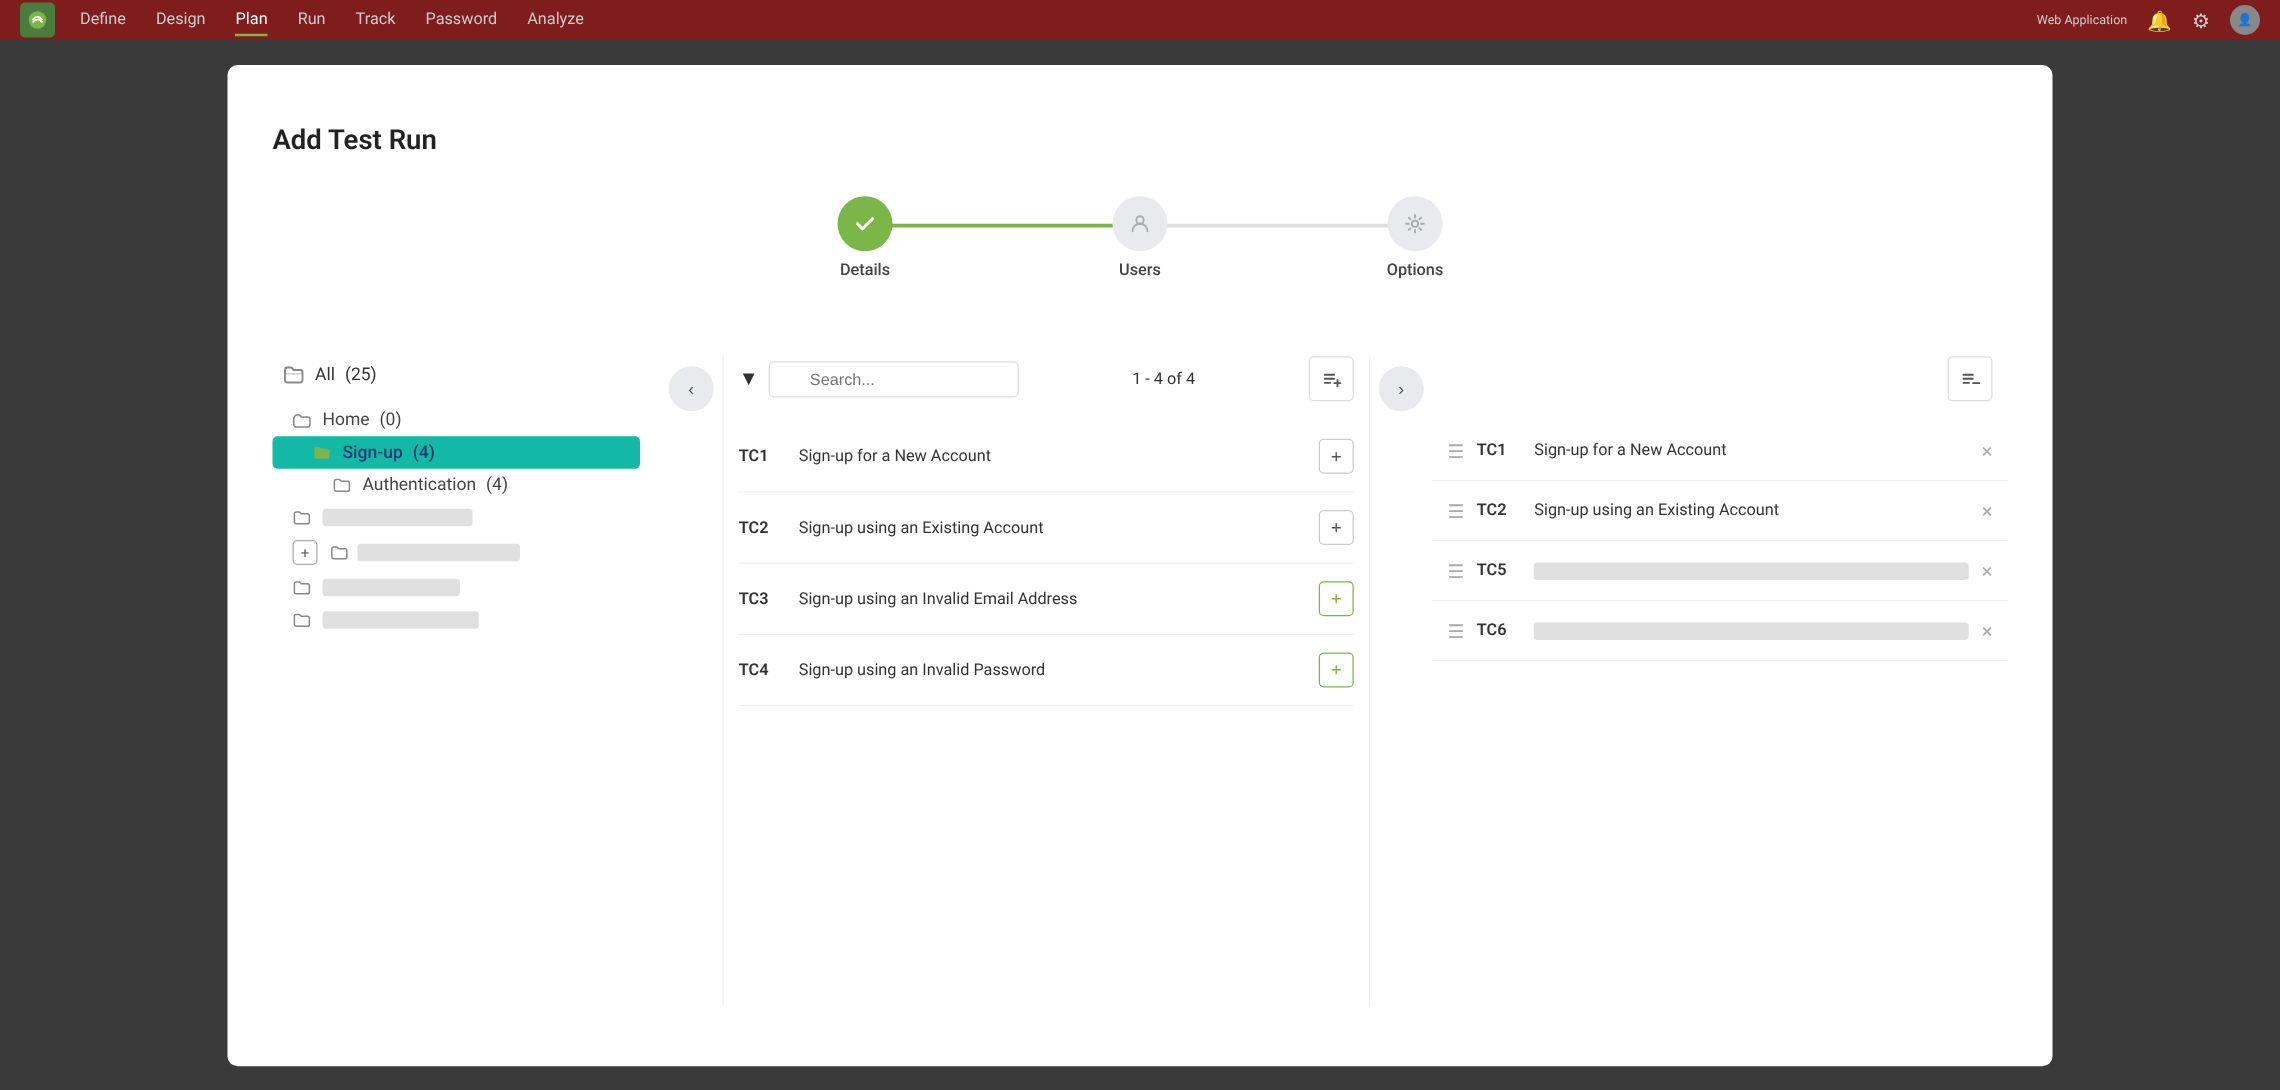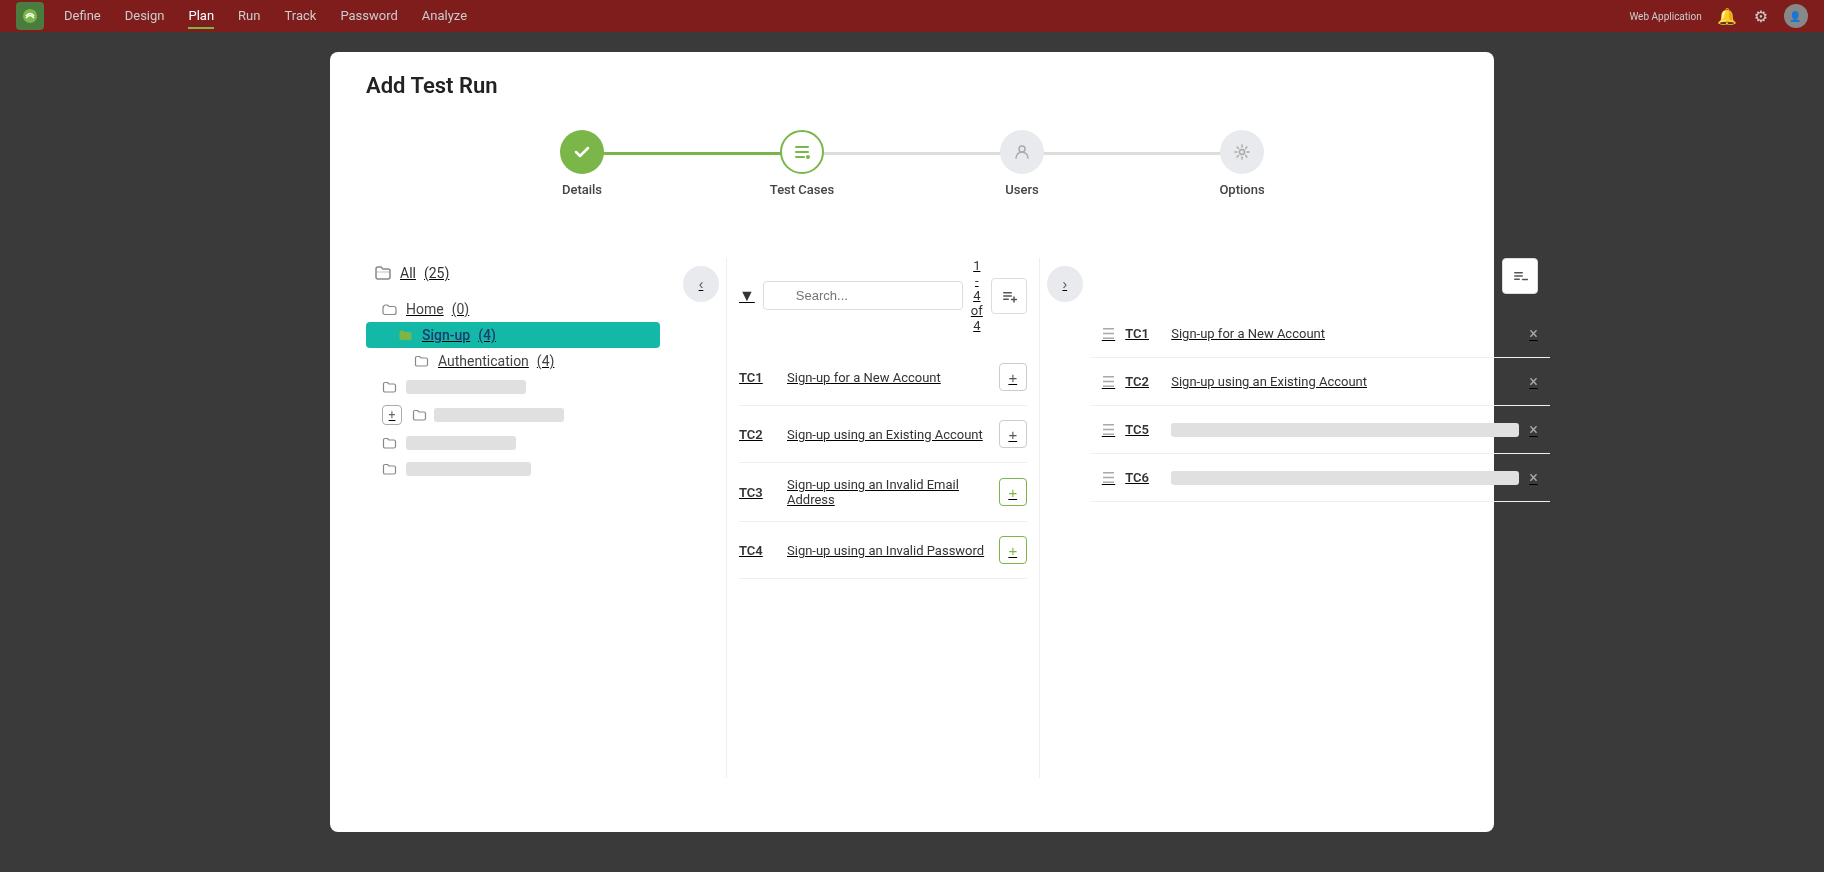--- a/index.html
+++ b/index.html
@@ -78,23 +78,23 @@
     .dialog-container {
       flex: 1;
       display: flex;
       align-items: flex-start;
       justify-content: center;
       padding: 20px;
     }
     .dialog {
       background: #fff;
       border-radius: 8px;
-      width: 1164px;
+      width: 1460px;
       min-height: 780px;
-      padding: 21px 36px;
+      padding: 48px 36px;
       position: relative;
     }
     .dialog-title {
       font-size: 22px;
       font-weight: 600;
       color: #222;
       margin-bottom: 32px;
     }
 
     
@@ -141,21 +141,20 @@
       font-size: 13px;
       color: #444;
       font-weight: 500;
     }
 
     
     .content-area {
       display: flex;
       gap: 0;
       height: 520px;
-      text-decoration: underline;
     }
 
     
     .left-panel {
       width: 310px;
       flex-shrink: 0;
       padding-right: 16px;
     }
     .folder-all {
       display: flex;
@@ -427,34 +426,20 @@
           <div class="stepper-circle completed">
             <svg width="20" height="20" viewBox="0 0 20 20" fill="none">
               <path d="M4 10 L8 14 L16 6" stroke="#fff" stroke-width="2.5" stroke-linecap="round" stroke-linejoin="round"></path>
             </svg>
           </div>
           <div style="position:absolute; top:22px; left:50%; width:100%; height:3px; background:#7ab648; z-index:0;"></div>
         </div>
         <div class="stepper-label">Details</div>
       </div>
 
-      <div class="stepper-step" style="max-width:220px;">
-        <div style="position:relative; width:100%; display:flex; justify-content:center;">
-          <div class="stepper-circle active">
-            <svg width="20" height="20" viewBox="0 0 20 20" fill="none">
-              <rect x="3" y="4" width="14" height="2" rx="1" fill="#7ab648"></rect>
-              <rect x="3" y="9" width="14" height="2" rx="1" fill="#7ab648"></rect>
-              <rect x="3" y="14" width="10" height="2" rx="1" fill="#7ab648"></rect>
-              <circle cx="16" cy="15" r="2" fill="#7ab648"></circle>
-            </svg>
-          </div>
-          <div style="position:absolute; top:22px; left:50%; width:100%; height:3px; background:#ddd; z-index:0;"></div>
-        </div>
-        <div class="stepper-label">Test Cases</div>
-      </div>
 
       <div class="stepper-step" style="max-width:220px;">
         <div style="position:relative; width:100%; display:flex; justify-content:center;">
           <div class="stepper-circle pending">
             <svg width="20" height="20" viewBox="0 0 20 20" fill="none">
               <circle cx="10" cy="7" r="3" stroke="#aaa" stroke-width="1.5"></circle>
               <path d="M4 16c0-3.314 2.686-6 6-6s6 2.686 6 6" stroke="#aaa" stroke-width="1.5" stroke-linecap="round"></path>
             </svg>
           </div>
           <div style="position:absolute; top:22px; left:50%; width:100%; height:3px; background:#ddd; z-index:0;"></div>

